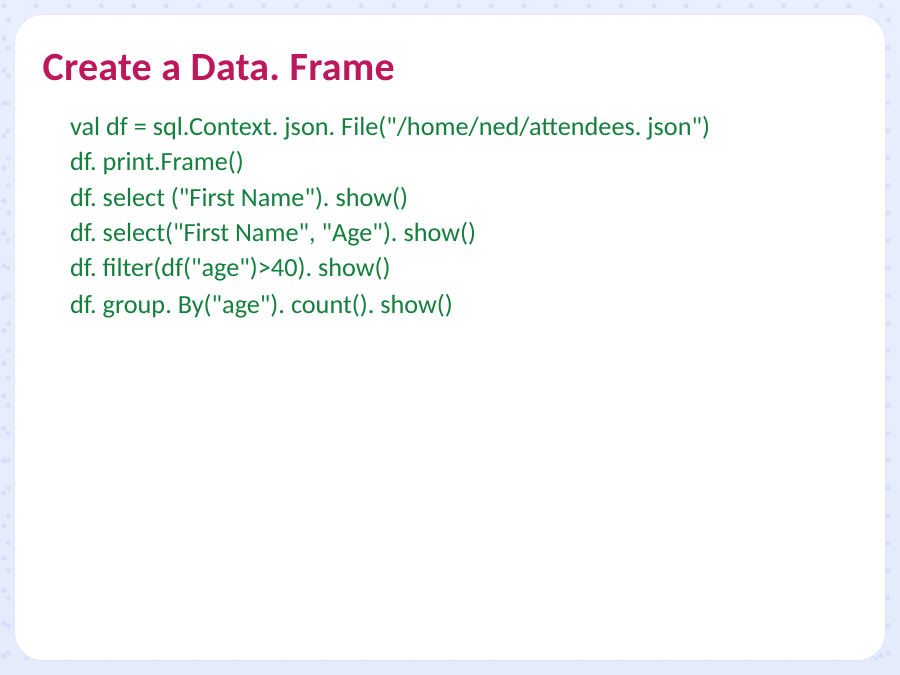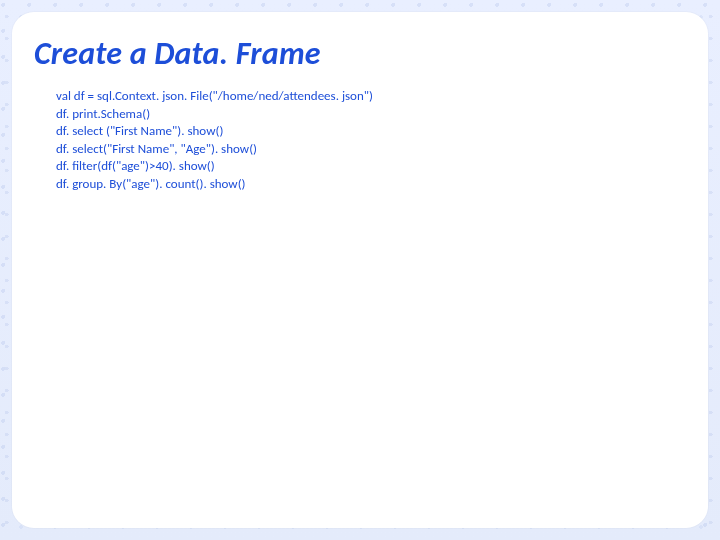--- a/index.html
+++ b/index.html
@@ -27,43 +27,42 @@
     width: 100%;
     height: 100%;
     border-radius: 22px;
     box-sizing: border-box;
     padding: 22px 26px 20px 22px;
     box-shadow: 0 0 0 1px rgba(0,0,0,0.02);
   }
   .title {
     font-size: 32px;
     font-weight: 700;
-    color: #1d4ed8;
+    color: #be185d;
     letter-spacing: 0.2px;
     margin: 0 0 14px 0;
-    font-style: italic;
   }
   .code {
     padding-left: 22px;
   }
   .code-line {
-    font-size: 13px;
+    font-size: 21px;
     line-height: 1.35;
-    color: #1d4ed8;
+    color: #15803d;
     white-space: pre;
   }
 </style>
 </head>
 <body>
 
 <div class="bg">
   <div class="card">
     <h1 class="title">Create a Data. Frame</h1>
     <div class="code">
       <div class="code-line">val df = sql.Context. json. File("/home/ned/attendees. json")</div>
-      <div class="code-line">df. print.Schema()</div>
+      <div class="code-line">df. print.Frame()</div>
       <div class="code-line">df. select ("First Name"). show()</div>
       <div class="code-line">df. select("First Name", "Age"). show()</div>
       <div class="code-line">df. filter(df("age")&gt;40). show()</div>
       <div class="code-line">df. group. By("age"). count(). show()</div>
     </div>
   </div>
 </div>
 
 </body></html>

